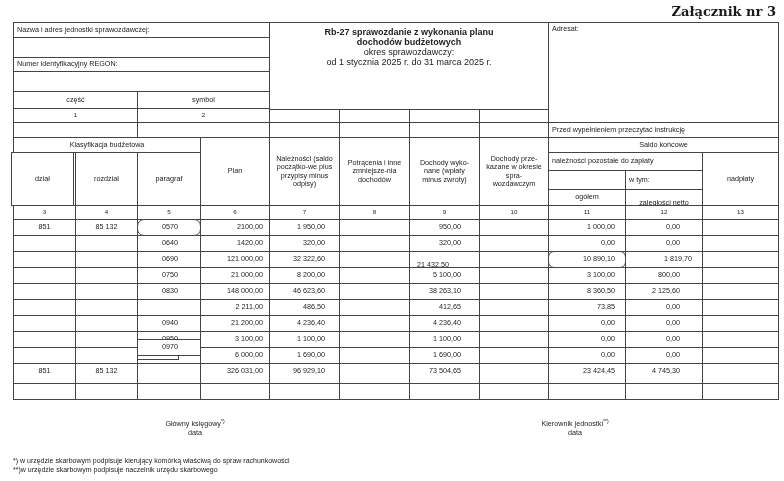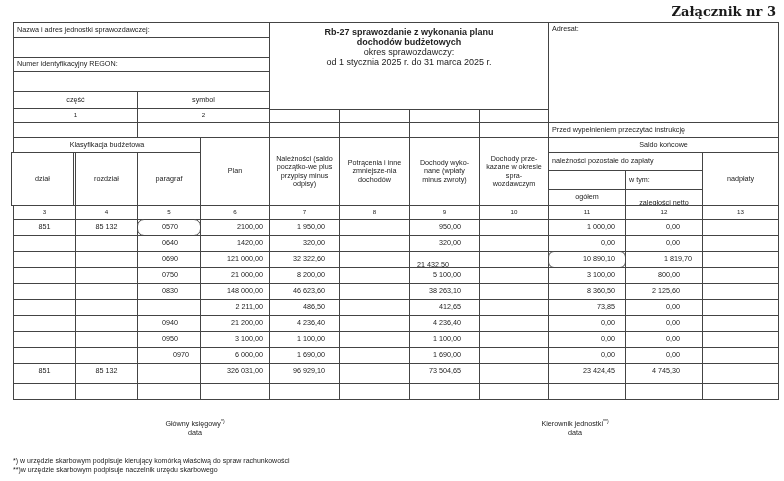--- a/index.html
+++ b/index.html
@@ -185,21 +185,21 @@
         <div class="cell num" style="left: 339px; top: 331px; width: 71px; height: 17px;"></div>
         <div class="cell num" style="left: 409px; top: 331px; width: 71px; height: 17px; padding-right: 18px;">1 100,00</div>
         <div class="cell num" style="left: 479px; top: 331px; width: 70px; height: 17px;"></div>
         <div class="cell num" style="left: 548px; top: 331px; width: 78px; height: 17px; padding-right: 10px;">0,00</div>
         <div class="cell num" style="left: 625px; top: 331px; width: 78px; height: 17px; padding-right: 22px;">0,00</div>
         <div class="cell num" style="left: 702px; top: 331px; width: 77px; height: 17px;"></div>
       </div>
       <div>
         <div class="cell numc" style="left: 13px; top: 347px; width: 63px; height: 17px;"></div>
         <div class="cell numc" style="left: 75px; top: 347px; width: 63px; height: 17px;"></div>
-        <div class="cell left" style="left: 137px; top: 339px; width: 64px; height: 17px; padding-left: 35px; margin-top: 8px;">0970</div>
+        <div class="cell left" style="left: 137px; top: 339px; width: 64px; height: 17px; padding-left: 24px;">0970</div>
         <div class="cell num" style="left: 200px; top: 347px; width: 70px; height: 17px;">6 000,00</div>
         <div class="cell num" style="left: 269px; top: 347px; width: 71px; height: 17px; padding-right: 14px;">1 690,00</div>
         <div class="cell num" style="left: 339px; top: 347px; width: 71px; height: 17px;"></div>
         <div class="cell num" style="left: 409px; top: 347px; width: 71px; height: 17px; padding-right: 18px;">1 690,00</div>
         <div class="cell num" style="left: 479px; top: 347px; width: 70px; height: 17px;"></div>
         <div class="cell num" style="left: 548px; top: 347px; width: 78px; height: 17px; padding-right: 10px;">0,00</div>
         <div class="cell num" style="left: 625px; top: 347px; width: 78px; height: 17px; padding-right: 22px;">0,00</div>
         <div class="cell num" style="left: 702px; top: 347px; width: 77px; height: 17px;"></div>
       </div>
       <div>

